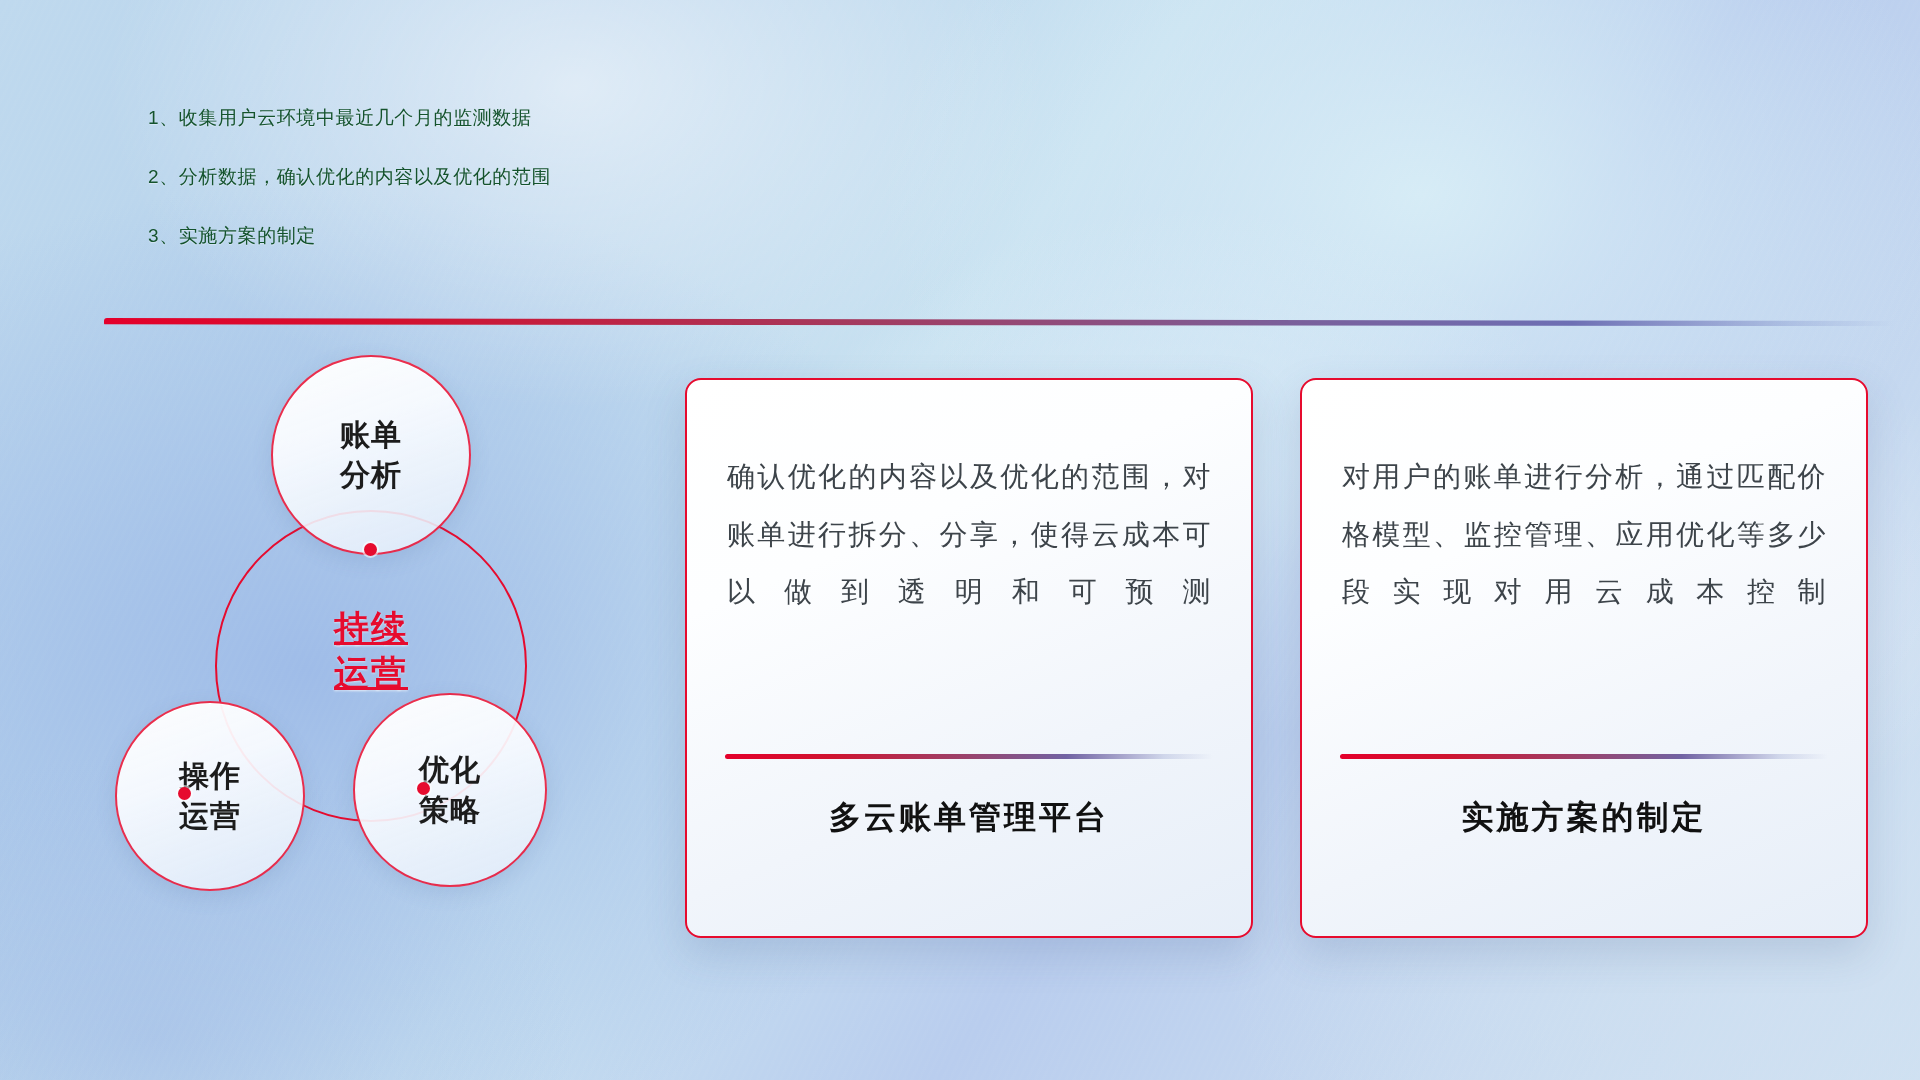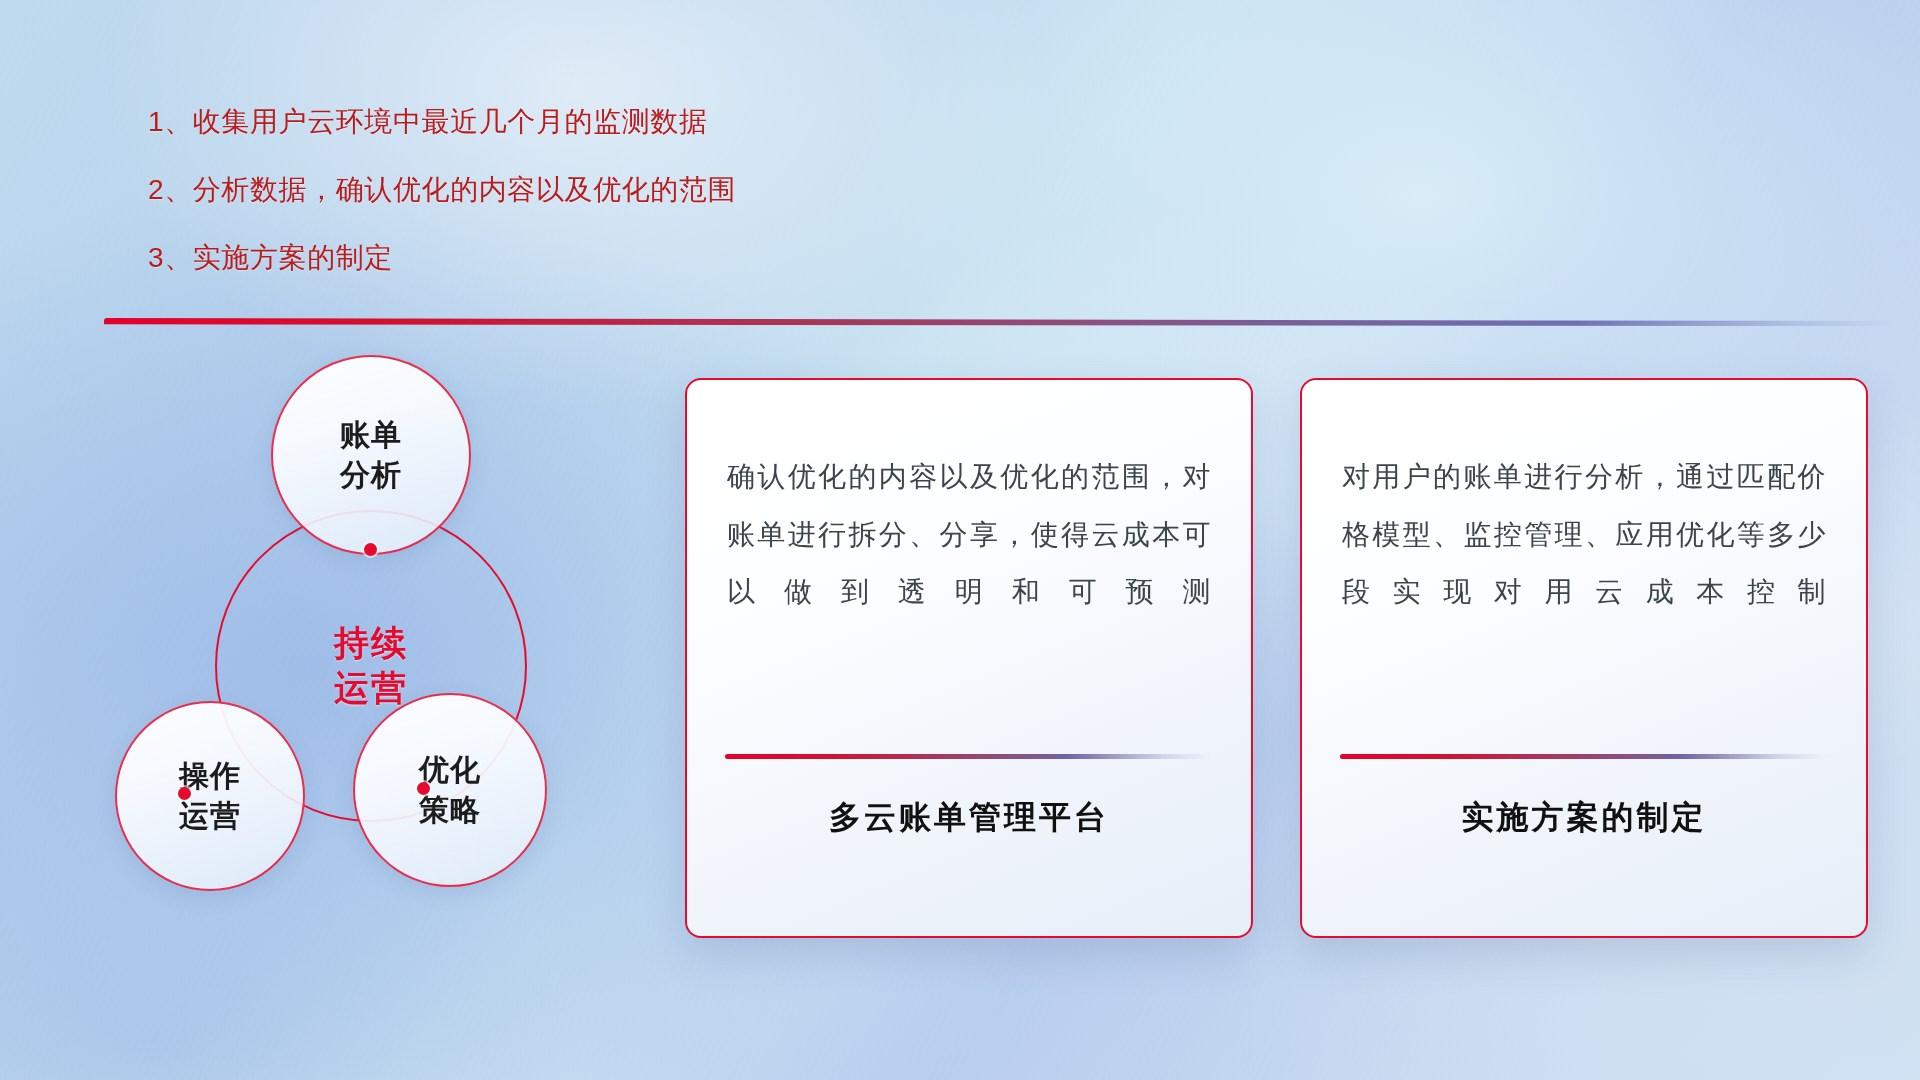--- a/index.html
+++ b/index.html
@@ -32,22 +32,22 @@
     position:absolute;inset:0;opacity:.30;
     background:
       repeating-linear-gradient(115deg, rgba(255,255,255,.05) 0 3px, rgba(0,0,0,0) 3px 7px);
   }
   
   .steps{position:absolute;top:108px;left:0;width:1920px;height:185px;}
   .steps .col{position:absolute;}
   .steps .col-a{left:148px;top:0;}
   .steps .col-b{left:1005px;top:39px;}
   .step{
-    color:#b91c1c;
-    font-size:28px;
+    color:#14532d;
+    font-size:19px;
     letter-spacing:.6px;
     line-height:1;
     margin-bottom:40px;
     white-space:nowrap;
     text-shadow:0 1px 1px rgba(255,255,255,.42);
   }
   .step:last-child{margin-bottom:0;}
   
   .divider{
     position:absolute;left:104px;top:318px;width:1790px;height:8px;
@@ -78,25 +78,26 @@
   }
   .c-bill{left:176px;top:10px;width:200px;height:200px;}
   .c-ops {left:20px; top:356px;width:190px;height:190px;}
   .c-opt {left:258px;top:348px;width:194px;height:194px;}
   .c-label{
     text-align:center;color:#1c1c1c;font-weight:700;
     font-size:30px;line-height:1.32;letter-spacing:1px;
     font-family:"Liberation Sans","DejaVu Sans",sans-serif;
   }
   .center-label{
-    position:absolute;left:120px;top:165px;width:312px;height:312px;
+    position:absolute;left:120px;top:150px;width:312px;height:312px;
     display:flex;align-items:center;justify-content:center;
     color:#e60b2e;font-weight:800;font-size:35px;line-height:1.28;
     letter-spacing:2px;text-align:center;
     text-shadow:0 1px 2px rgba(255,255,255,.5);
+    text-decoration:underline;
   }
   .dot{position:absolute;width:13px;height:13px;border-radius:50%;background:#e60b2e;
        box-shadow:0 0 0 2px rgba(255,255,255,.55);}
   .dot-top{left:269px;top:198px;}
   .dot-bl {left:83px; top:442px;}
   .dot-br {left:322px;top:437px;}
   
   .card{
     position:absolute;top:378px;width:568px;height:560px;
     border:2px solid #e60b2e;border-radius:16px;

